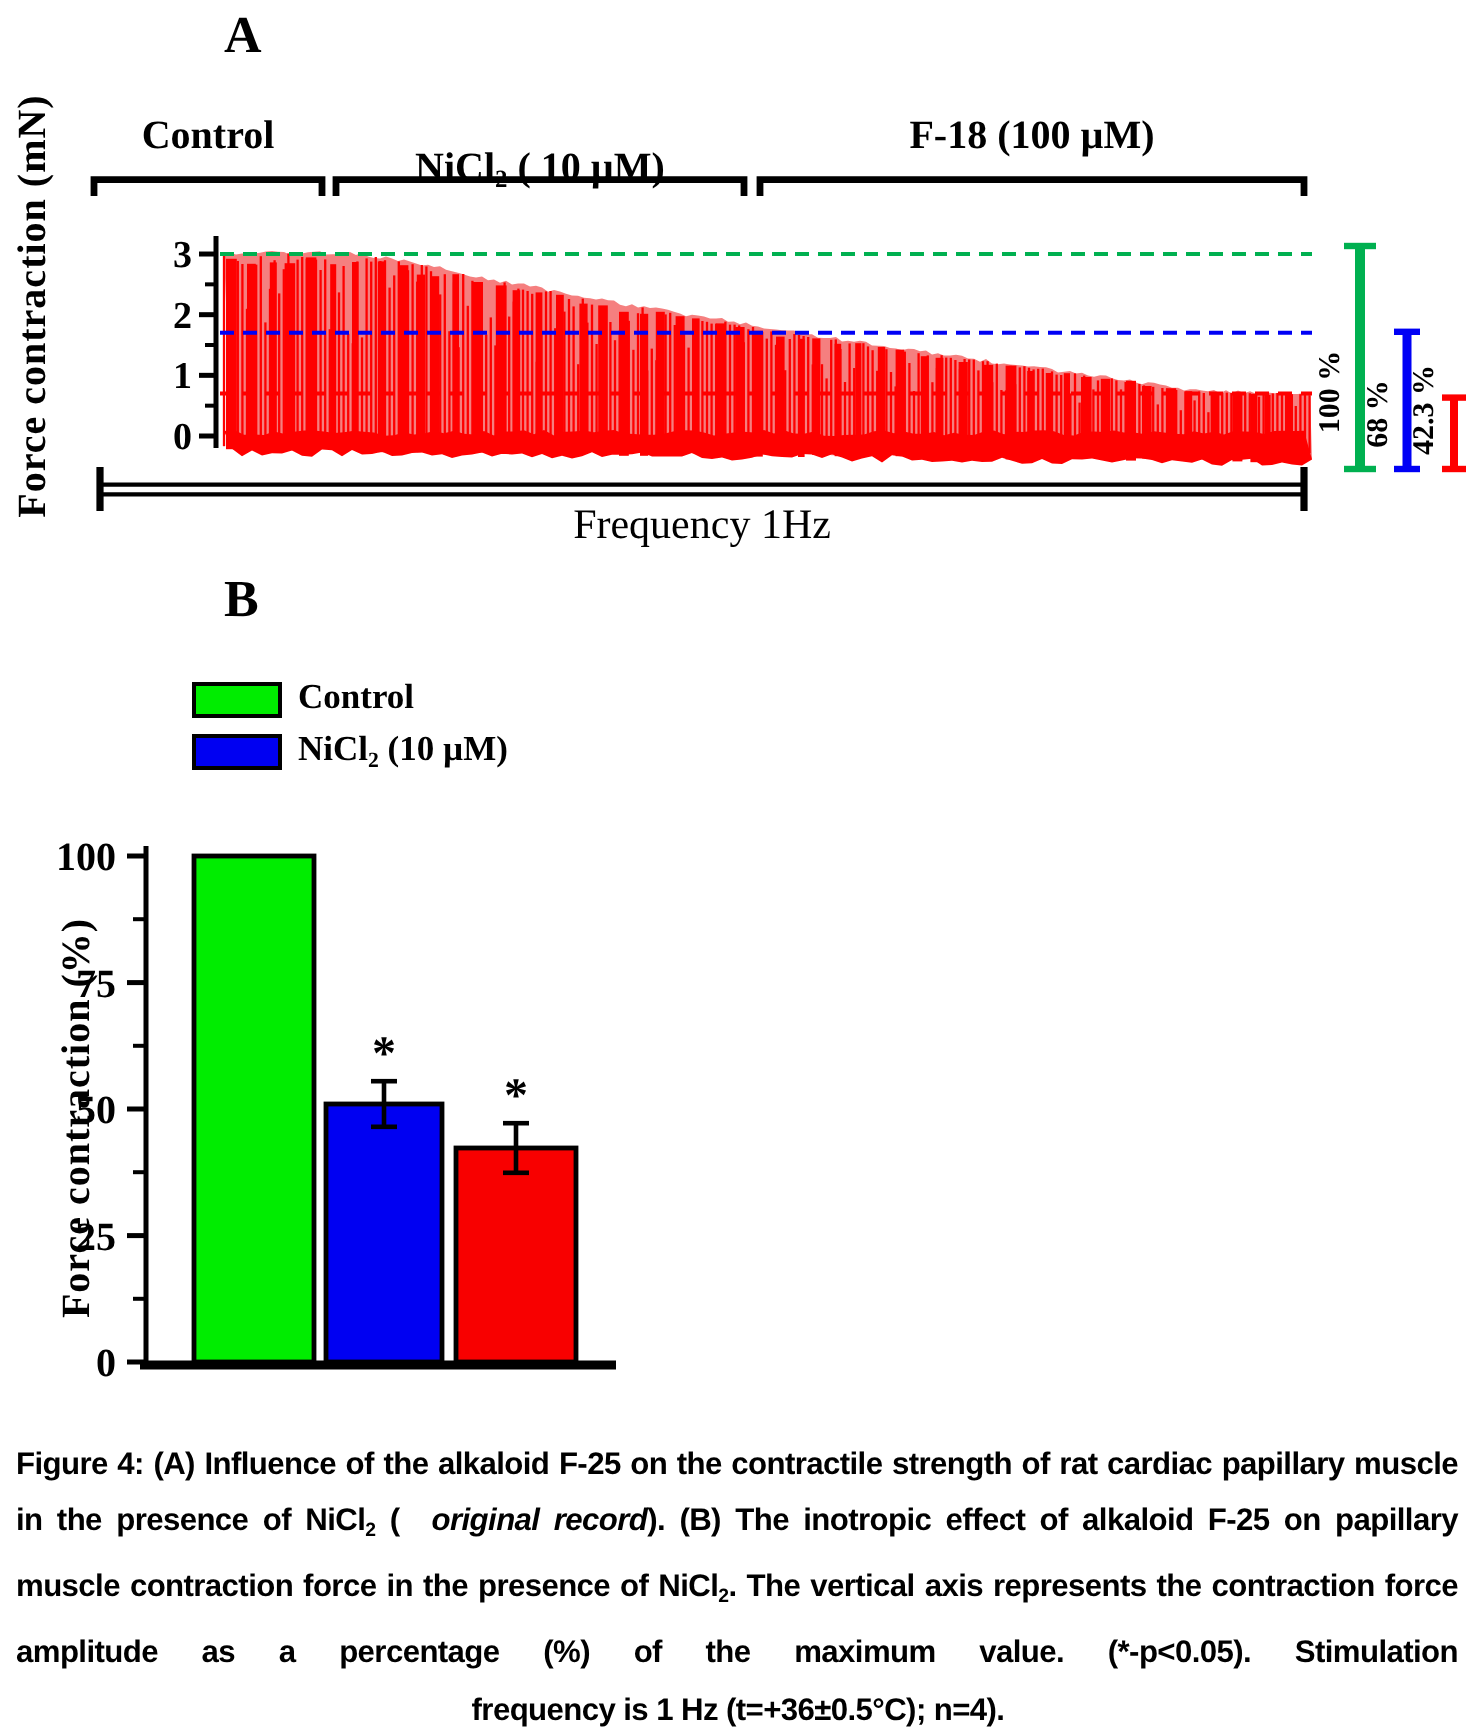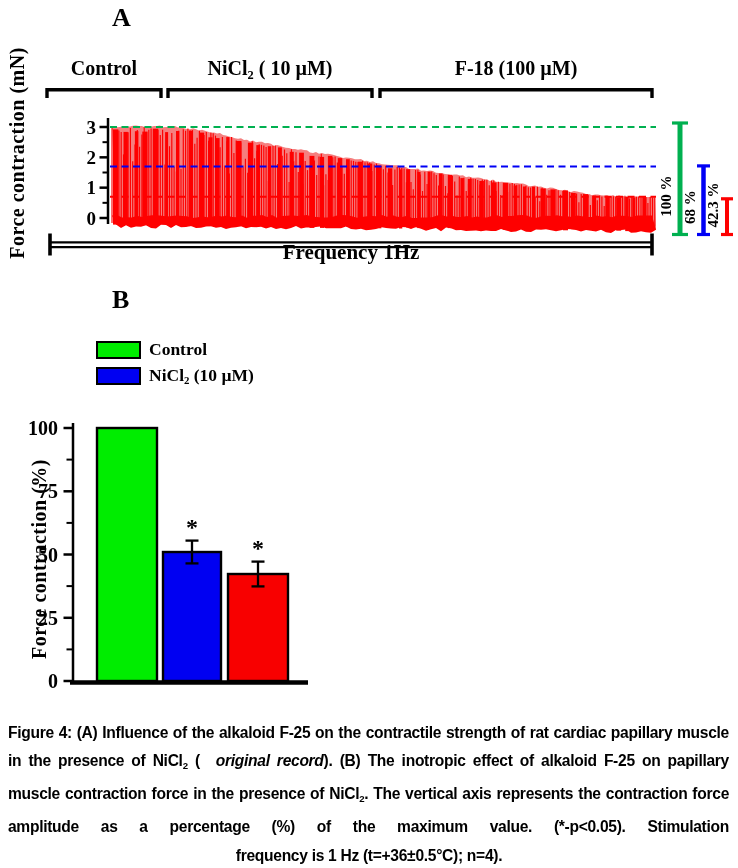--- a/index.html
+++ b/index.html
@@ -14,24 +14,24 @@
         transform:translate(-50%,-50%) rotate(-90deg);}
   .ylabA{left:17px;top:153px;letter-spacing:0.5px;}
   .ylabB{left:39px;top:274px;letter-spacing:0.5px;}
   .pct{position:absolute;font-weight:700;font-size:15px;white-space:nowrap;
        transform:translate(-50%,-50%) rotate(-90deg);}
   .pct100{left:666px;top:196px;}
   .pct68{left:690px;top:207px;}
   .pct42{left:713px;top:205px;}
   .regionlab{position:absolute;top:57px;font-weight:700;font-size:20px;white-space:nowrap;
              transform:translateX(-50%);}
-  .reg0{left:104px;} .reg1{left:270px;} .reg2{left:516px;}
+  .reg0{left:104px;} .reg1{left:270px;margin-top:16px;} .reg2{left:516px;}
   sub{font-size:0.62em;vertical-align:-0.3em;font-weight:700;}
-  .freqlab{position:absolute;left:351px;top:240px;transform:translateX(-50%);
-           font-weight:700;font-size:21px;white-space:nowrap;}
+  .freqlab{position:absolute;left:351px;top:250px;transform:translateX(-50%);
+           font-weight:400;font-size:21px;white-space:nowrap;}
   .legend{position:absolute;left:96px;top:54px;}
   .lrow{display:flex;align-items:center;height:21px;margin-bottom:5px;}
   .swatch{width:45px;height:18px;border:2.2px solid #000;box-sizing:border-box;margin-right:8px;flex:0 0 auto;}
   .ltext{font-weight:700;font-size:17.5px;white-space:nowrap;}
   svg{position:absolute;left:0;top:0;}
   .caption{padding:2px 9px 0 8px;font-family:"Liberation Sans","DejaVu Sans",sans-serif;
            font-weight:700;font-size:15.6px;line-height:28.2px;letter-spacing:-0.3px;
            text-align:justify;text-align-last:justify;}
   .caption sub{font-weight:700;}
   .capitalic{font-style:italic;padding-left:16px;}

